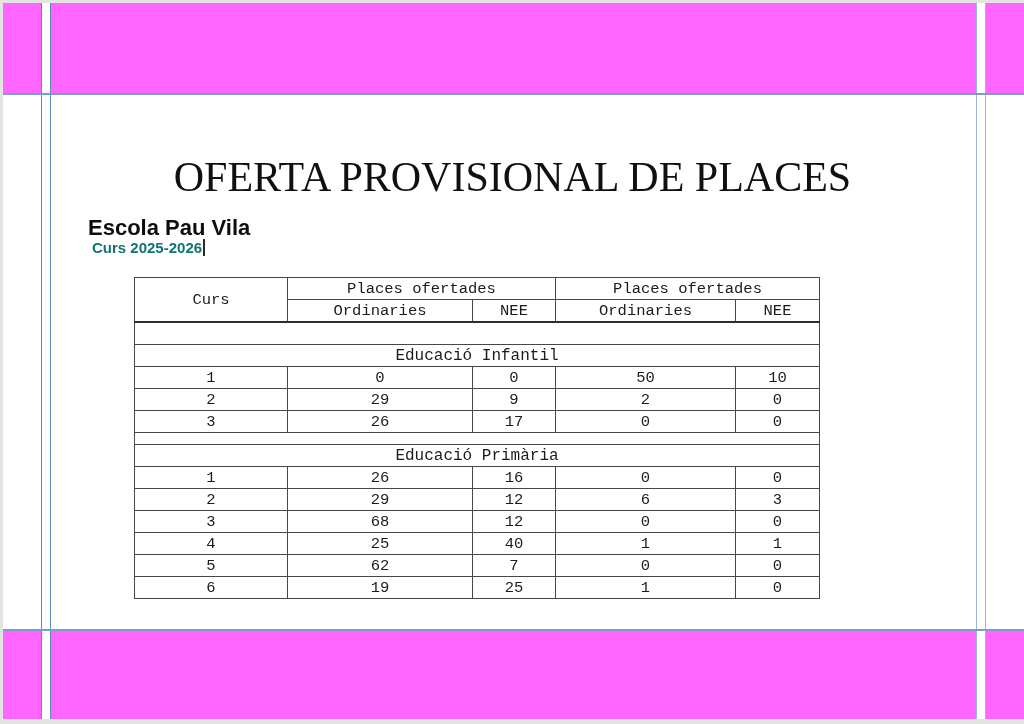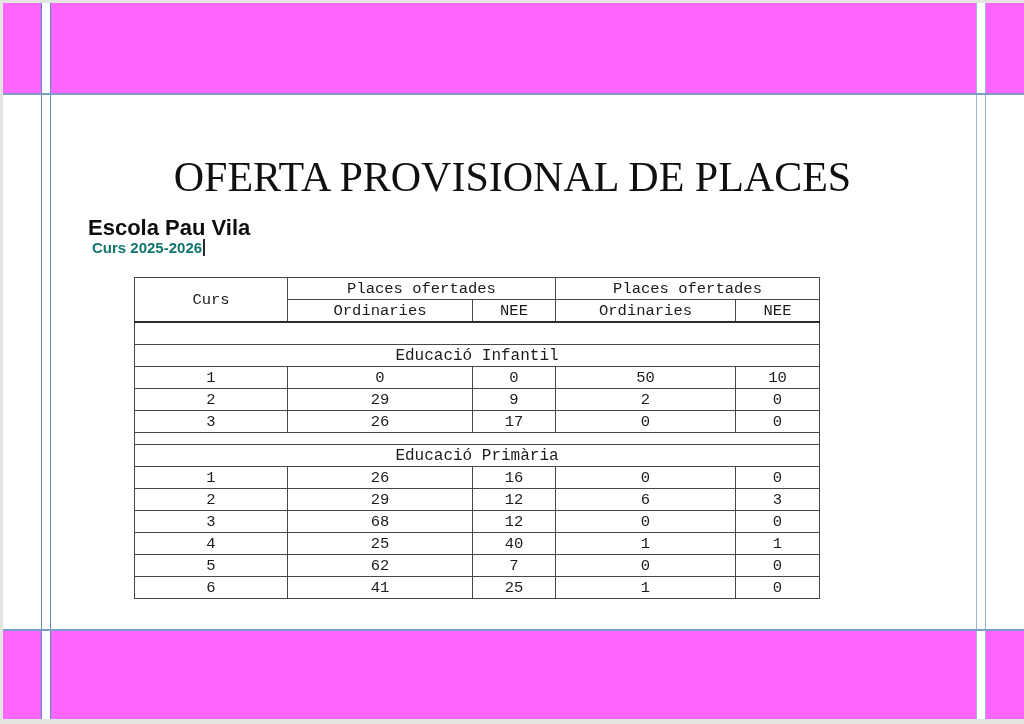--- a/index.html
+++ b/index.html
@@ -193,21 +193,21 @@
             </tr>
             <tr class="data-row">
               <td>5</td>
               <td>62</td>
               <td>7</td>
               <td>0</td>
               <td>0</td>
             </tr>
             <tr class="data-row">
               <td>6</td>
-              <td>41</td>
+              <td>19</td>
               <td>25</td>
               <td>1</td>
               <td>0</td>
             </tr>
           </tbody>
       </table>
 
     </div>
   </div>
 </div>

